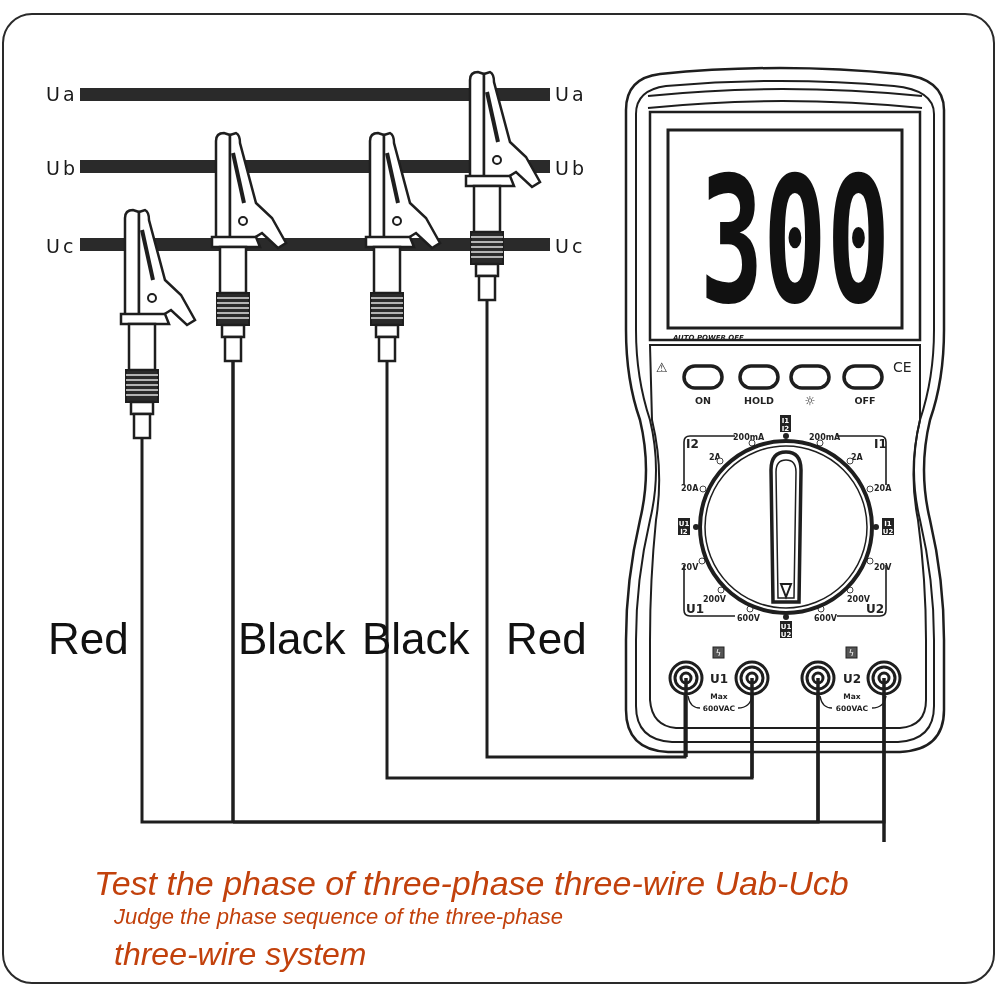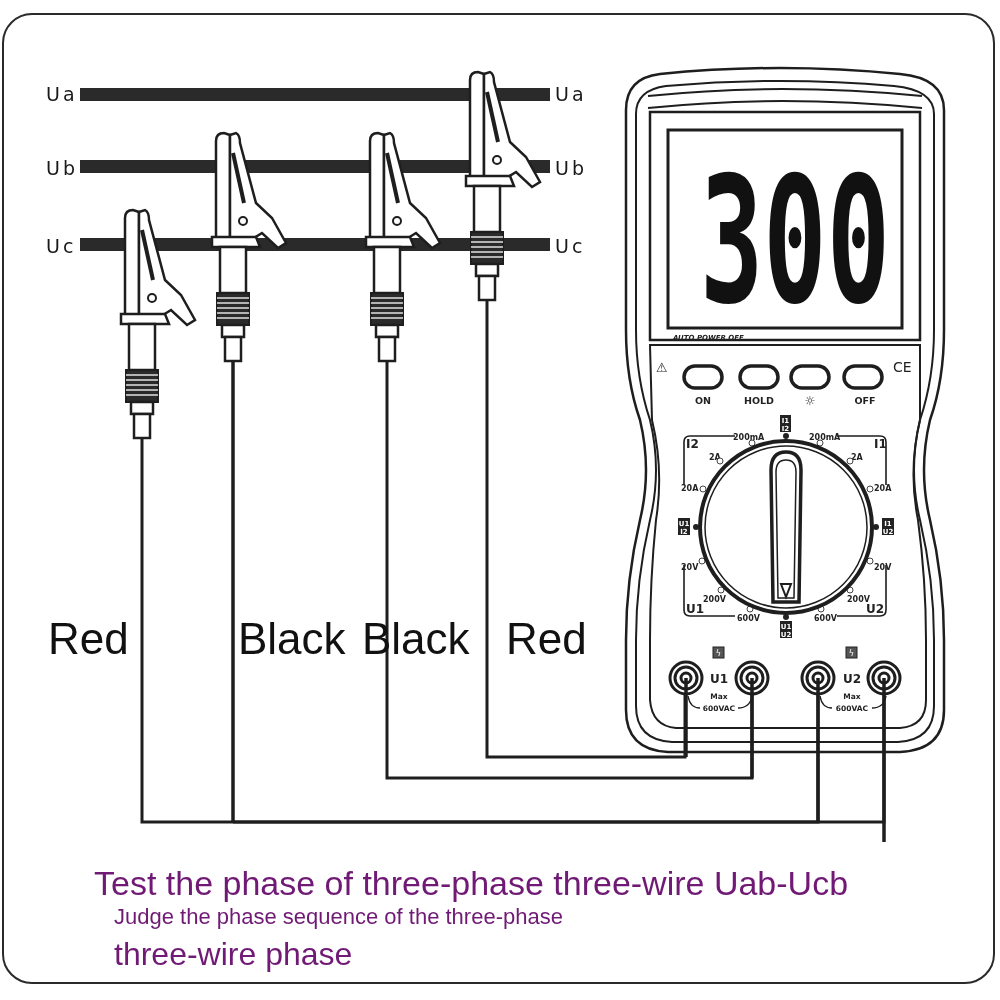--- a/index.html
+++ b/index.html
@@ -2,21 +2,21 @@
 <html><head>
 <meta charset="utf-8">
 <style>
   html,body{margin:0;padding:0;background:#ffffff;}
   body{width:1000px;height:1000px;position:relative;overflow:hidden;font-family:"Liberation Sans",sans-serif;}
   #frame{position:absolute;left:2px;top:13px;width:993px;height:971px;border:2px solid #2a2a2a;border-radius:30px;box-sizing:border-box;}
   svg{position:absolute;left:0;top:0;}
   .bus-label{font-family:"DejaVu Sans",sans-serif;font-size:19px;fill:#1a1a1a;letter-spacing:3px;}
   .lead-label{font-family:"Liberation Sans",sans-serif;font-size:44px;fill:#111;}
   .small{font-family:"DejaVu Sans",sans-serif;font-weight:bold;fill:#222;}
-  .caption{position:absolute;font-family:"Liberation Sans",sans-serif;color:#701a75;white-space:nowrap;line-height:1;}
+  .caption{position:absolute;font-family:"Liberation Sans",sans-serif;color:#c2410c;white-space:nowrap;line-height:1;font-style:italic;}
   .stroke{fill:none;stroke:#1e1e1e;}
 </style>
 </head>
 <body>
 
 <div id="frame"></div>
 
 <svg width="1000" height="1000" viewBox="0 0 1000 1000">
   <defs>
 
@@ -236,13 +236,13 @@
       <line x1="818" y1="678" x2="818" y2="822"></line>
       <line x1="884" y1="678" x2="884" y2="842"></line>
     </g>
   </g>
 
   <polyline class="stroke" stroke-width="3" points="142,822 142,842 884,842" style="display:none"></polyline>
 </svg>
 
 <div class="caption" style="left:94px;top:866px;font-size:34px;">Test the phase of three-phase three-wire Uab-Ucb</div>
 <div class="caption" style="left:114px;top:906px;font-size:22px;">Judge the phase sequence of the three-phase</div>
-<div class="caption" style="left:114px;top:938px;font-size:32px;">three-wire phase</div>
+<div class="caption" style="left:114px;top:938px;font-size:32px;">three-wire system</div>
 
 </body></html>

